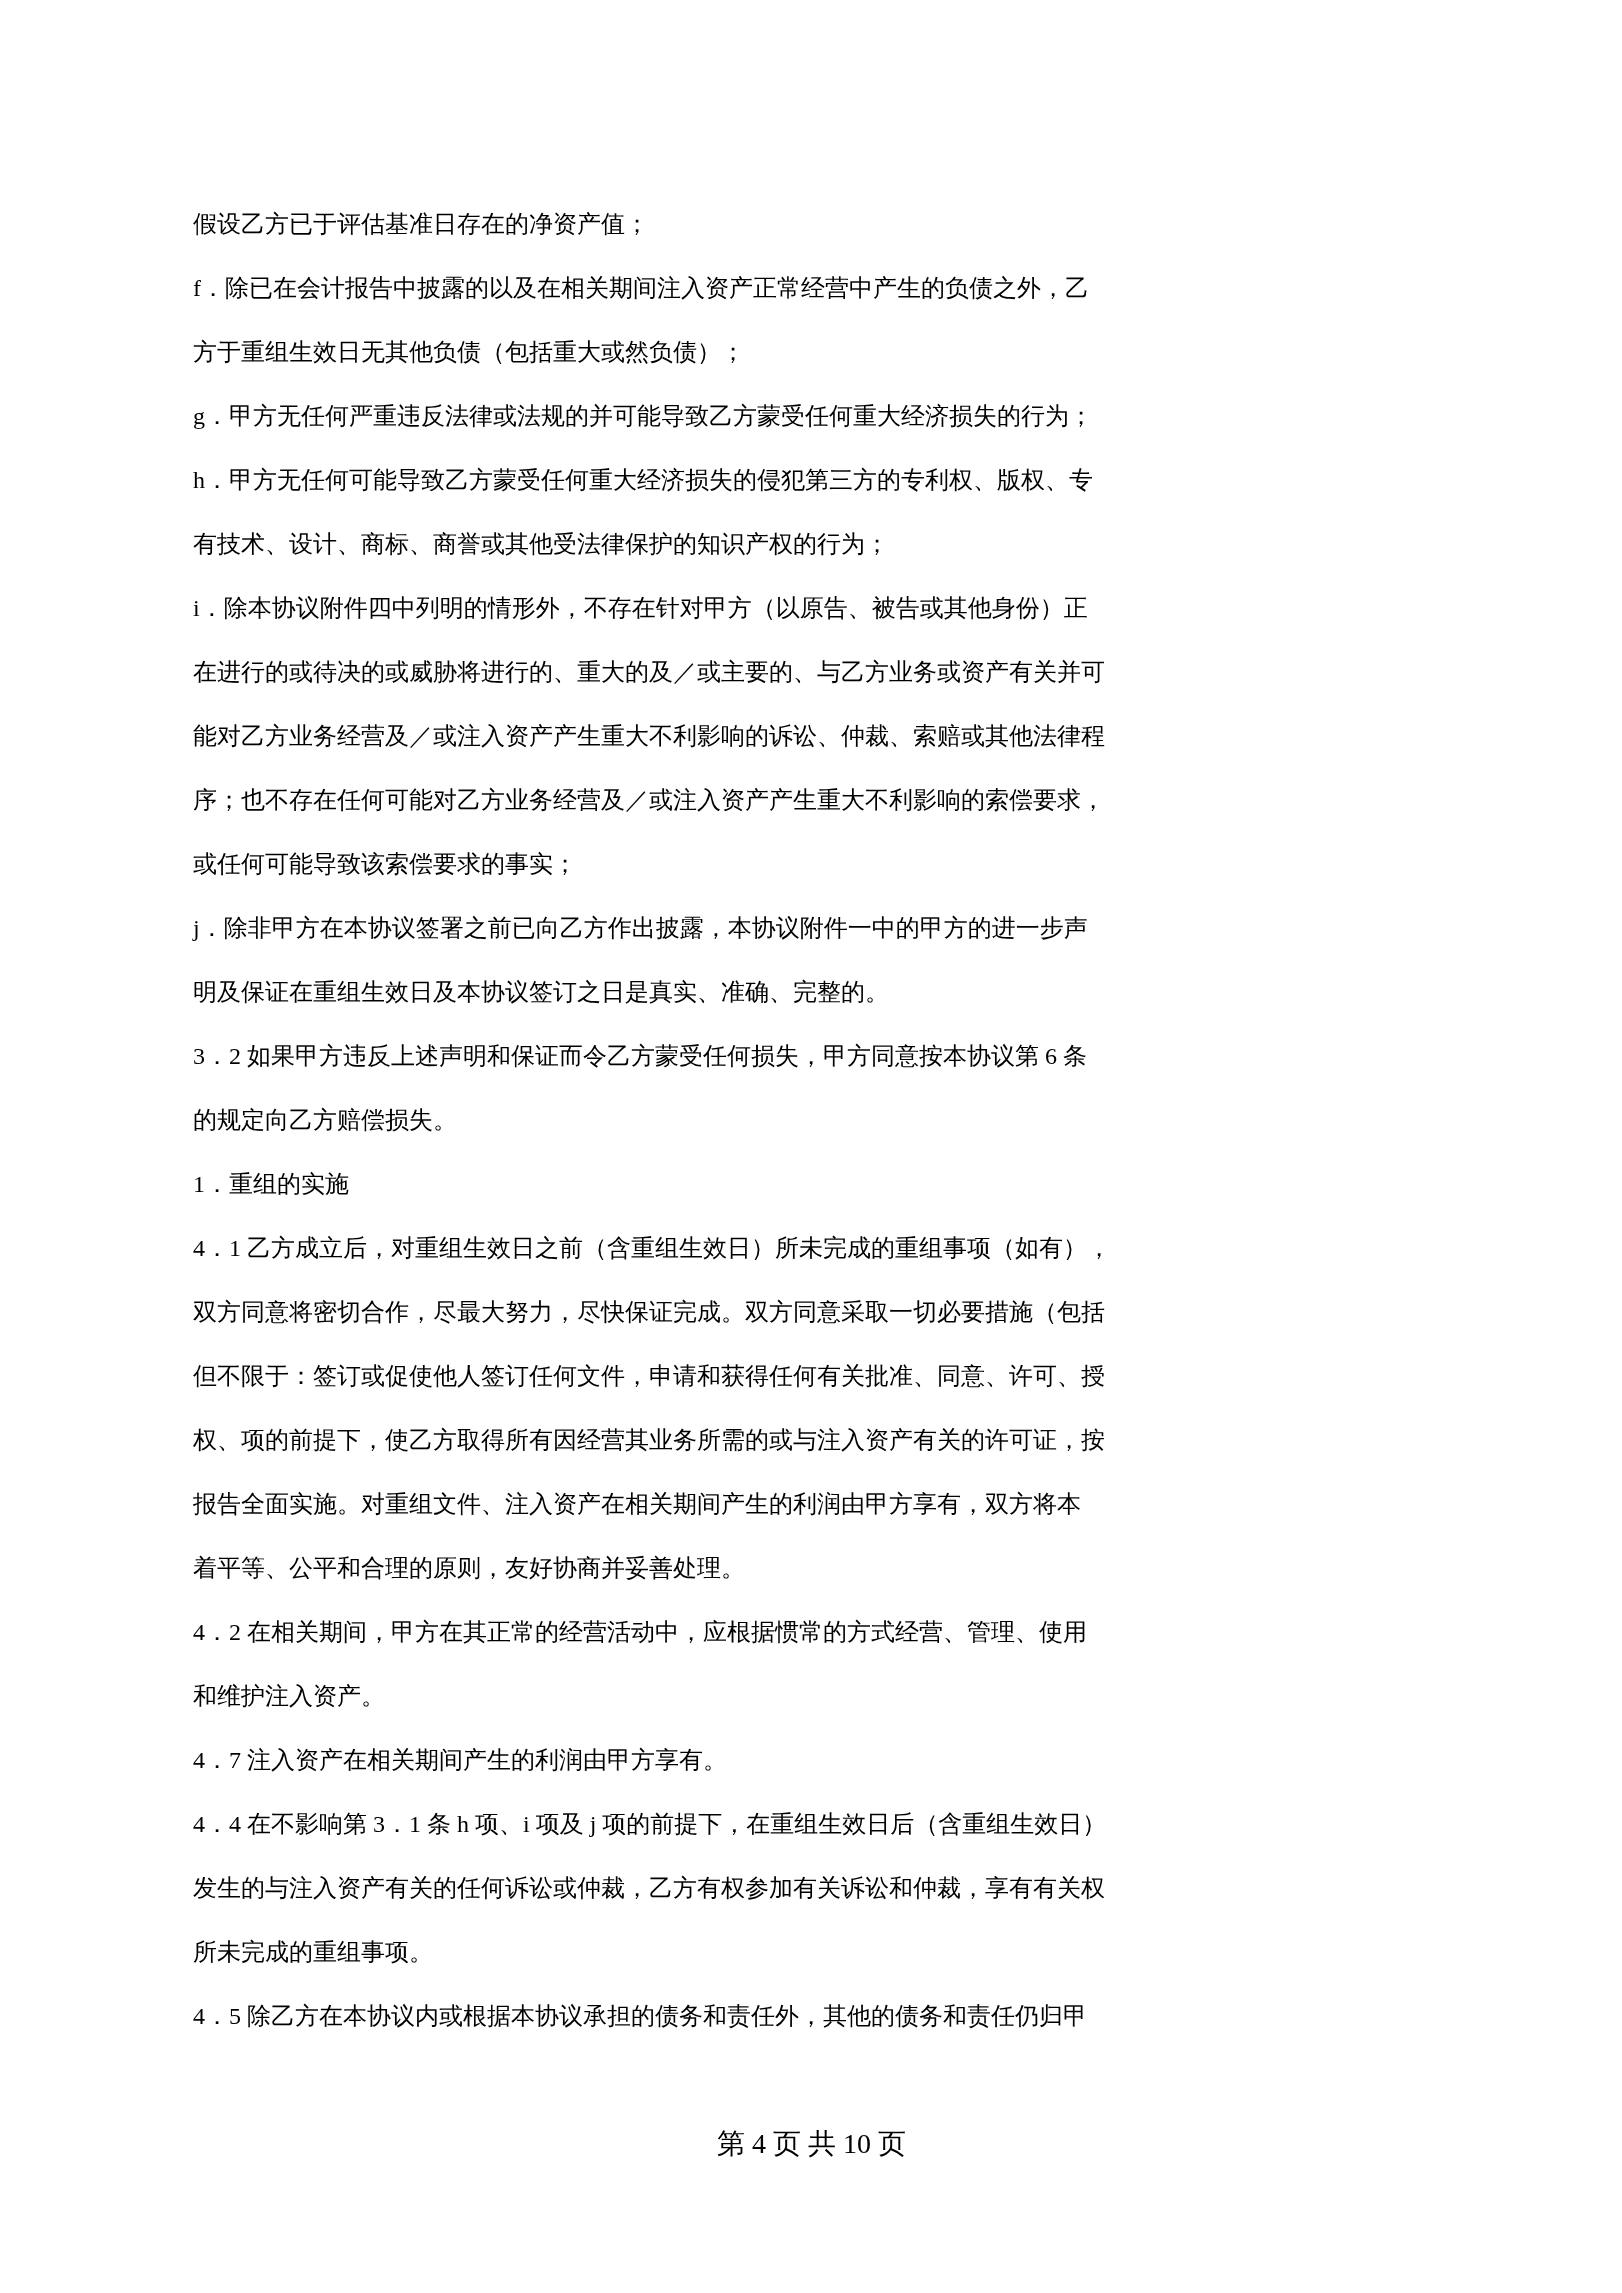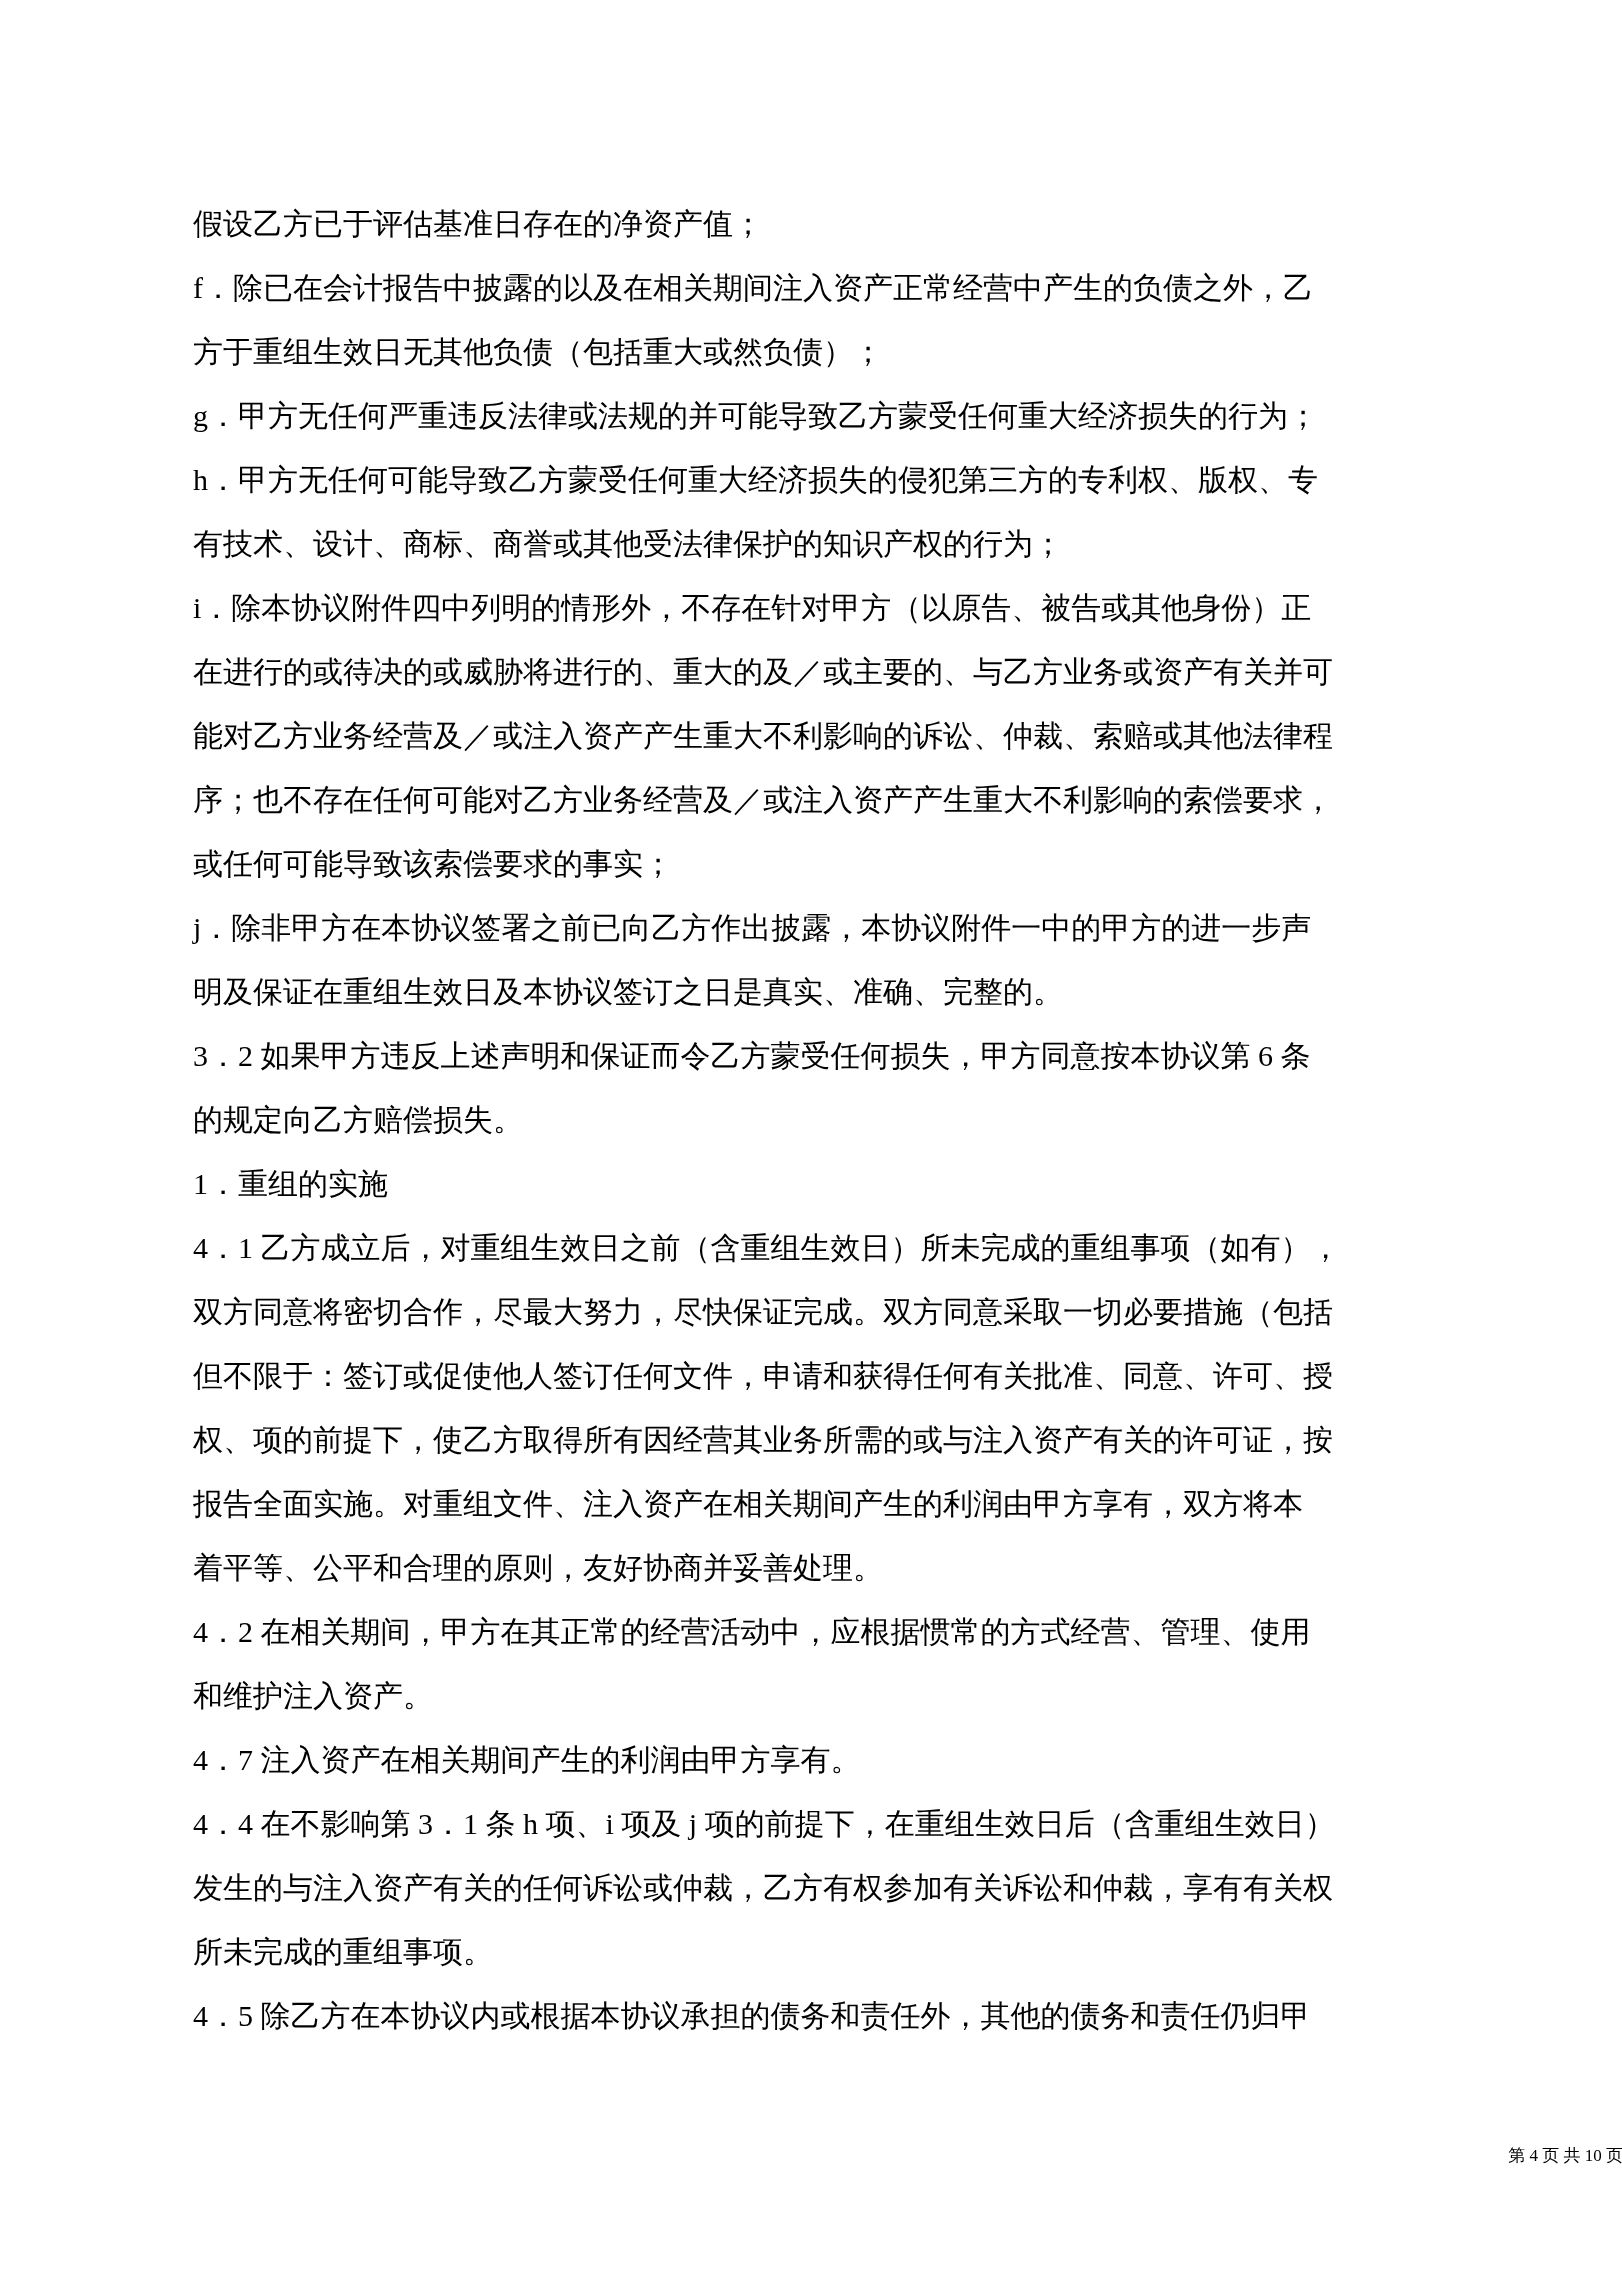--- a/index.html
+++ b/index.html
@@ -14,38 +14,37 @@
     background: #ffffff;
     overflow: hidden;
     font-family: "Liberation Serif", "DejaVu Serif", serif;
     color: #000000;
   }
   .doc-body {
     position: absolute;
     left: 193px;
     top: 192px;
     width: 1255px;
-    font-size: 30px;
+    font-size: 24px;
     line-height: 64px;
     text-align: left;
   }
   .doc-body .line {
     white-space: nowrap;
     height: 64px;
   }
   .page-footer {
     position: absolute;
     left: 0;
     top: 2126px;
     width: 100%;
-    text-align: right;
-    font-size: 17px;
+    text-align: center;
+    font-size: 28px;
     line-height: 35px;
     color: #000000;
-    margin-top: 12px;
   }
 </style>
 </head>
 <body>
 
 <div class="page">
   <div class="doc-body">
       <div class="line">假设乙方已于评估基准日存在的净资产值；</div>
       <div class="line">f．除已在会计报告中披露的以及在相关期间注入资产正常经营中产生的负债之外，乙</div>
       <div class="line">方于重组生效日无其他负债（包括重大或然负债）；</div>

